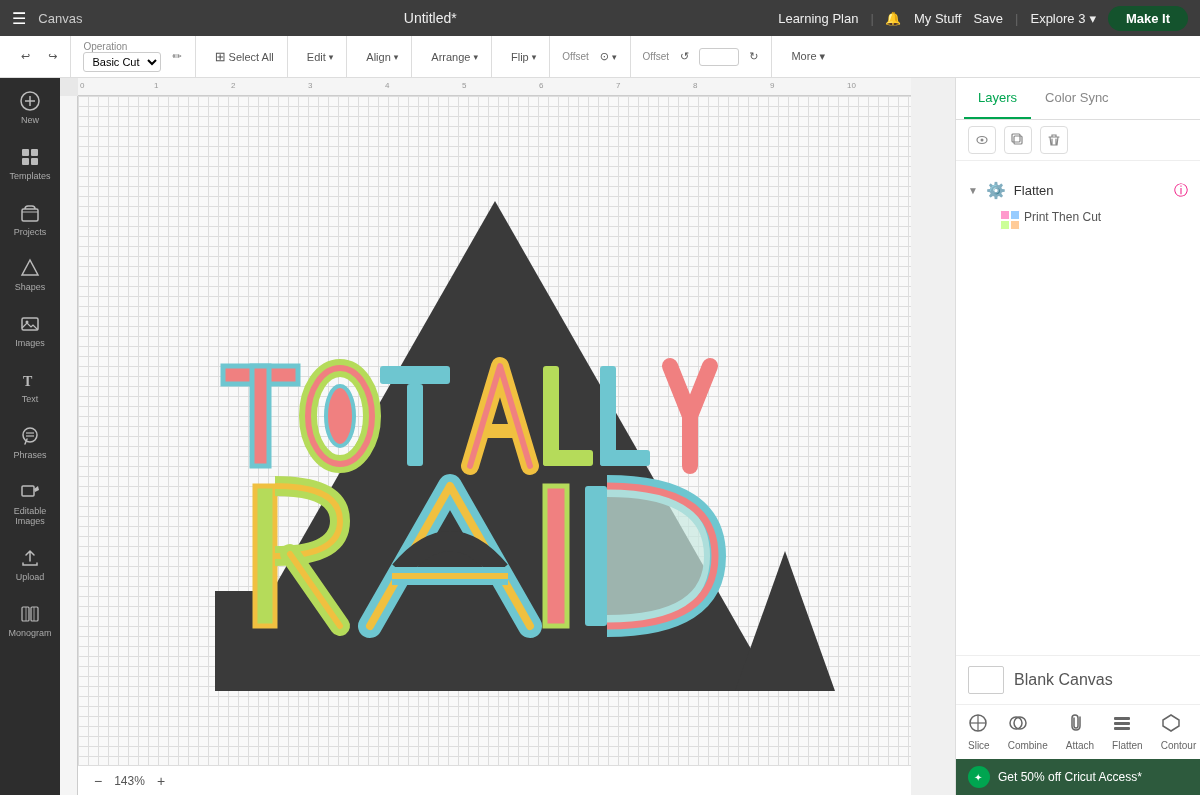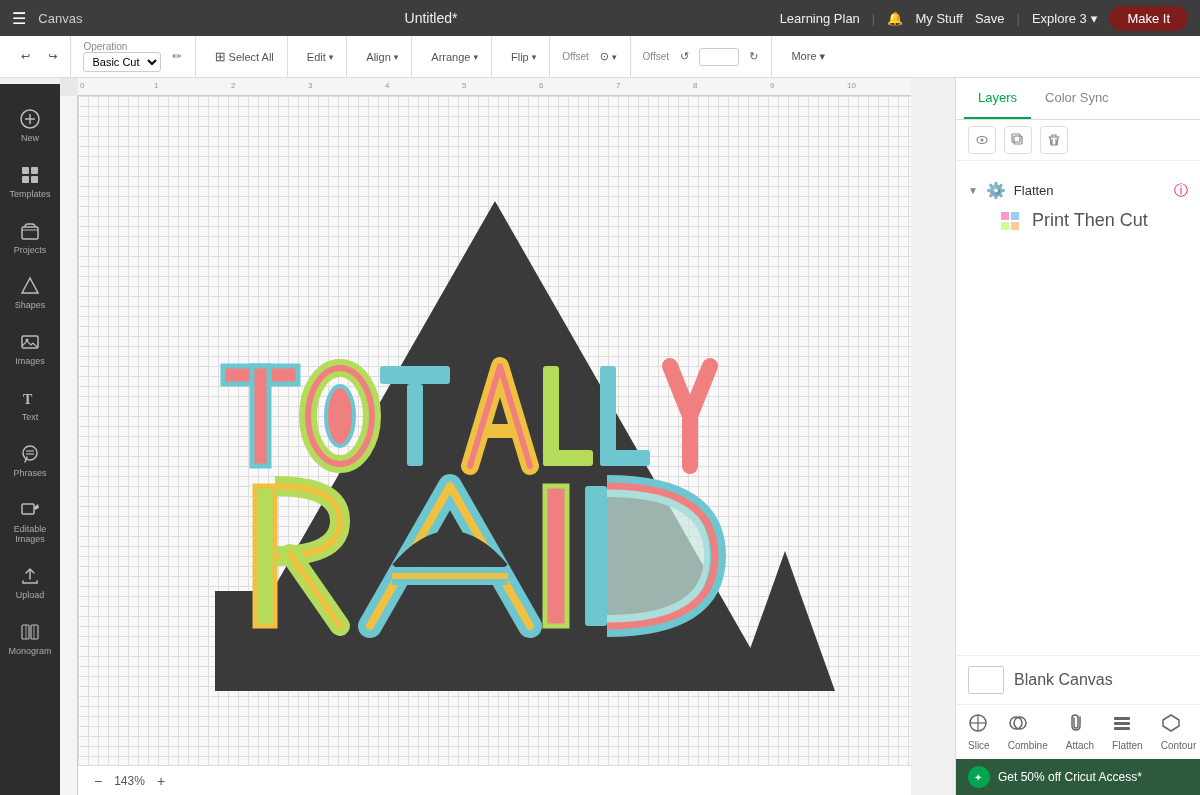--- a/index.html
+++ b/index.html
@@ -24,28 +24,28 @@
     .top-nav .nav-right {
       display: flex;
       align-items: center;
       gap: 12px;
       font-size: 13px;
       color: #eee;
     }
     .top-nav .hamburger { cursor: pointer; font-size: 16px; }
     .top-nav .canvas-label { font-size: 13px; color: #ccc; }
     .make-it-btn {
-      background: #7f1d1d;
+      background: #14532d;
       color: white;
       border: none;
       border-radius: 20px;
       padding: 5px 18px;
       font-size: 13px;
       cursor: pointer;
-      font-weight: 400;
+      font-weight: 700;
     }
     .machine-selector {
       display: flex;
       align-items: center;
       gap: 4px;
       font-size: 13px;
       color: #eee;
       cursor: pointer;
     }
 
@@ -104,24 +104,23 @@
       height: calc(795px - 36px - 42px);
     }
 
     
     .left-sidebar {
       width: 60px;
       background: #2d2d2d;
       display: flex;
       flex-direction: column;
       align-items: center;
-      padding: 16px 0;
+      padding: 4px 0;
       gap: 4px;
       overflow-y: auto;
-      margin-top: 6px;
     }
     .sidebar-item {
       display: flex;
       flex-direction: column;
       align-items: center;
       gap: 3px;
       padding: 8px 4px;
       width: 56px;
       border-radius: 6px;
       cursor: pointer;
@@ -277,24 +276,24 @@
       padding: 4px 0;
       cursor: pointer;
       font-size: 13px;
       color: #333;
     }
     .layer-group-header .chevron { font-size: 10px; color: #888; }
     .layer-group-label { font-weight: 500; flex: 1; }
     .layer-info-btn { background: none; border: none; cursor: pointer; font-size: 14px; color: #e07; }
     .layer-item {
       display: flex;
-      align-items: flex-end;
-      gap: 12px;
+      align-items: flex-start;
+      gap: 4px;
       padding: 6px 12px 6px 32px;
-      font-size: 18px;
+      font-size: 12px;
       color: #555;
       cursor: pointer;
     }
     .ptc-icon {
       width: 20px;
       height: 20px;
       background: linear-gradient(135deg, #ff9, #f9f, #9ff);
       border-radius: 3px;
     }
 

